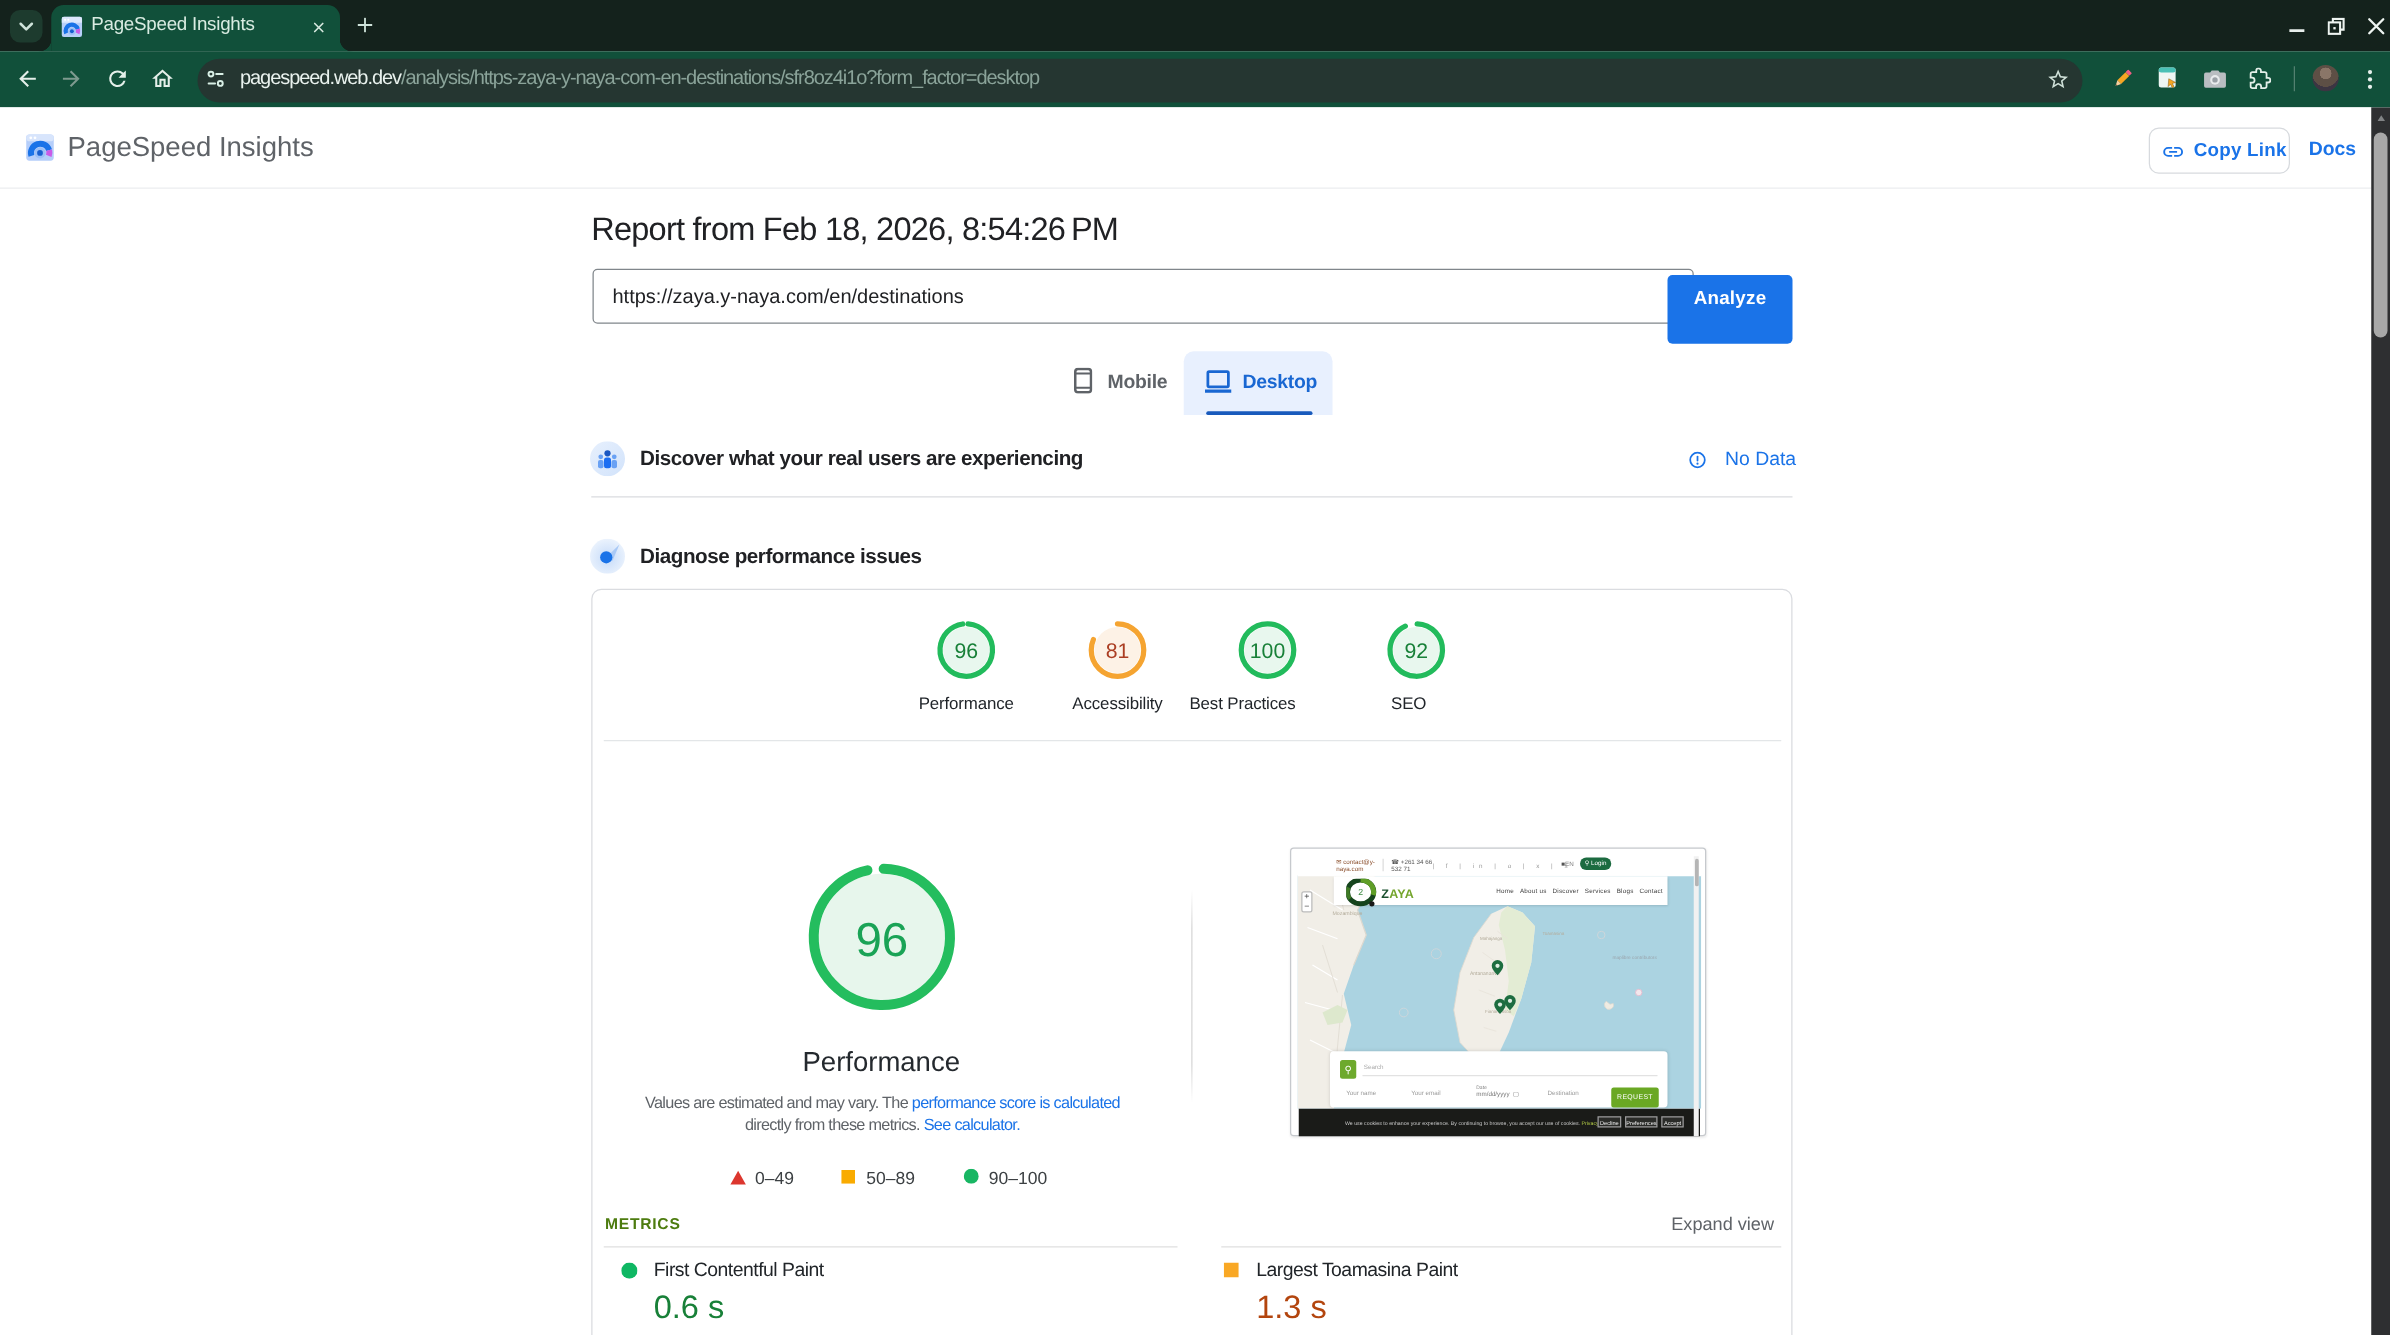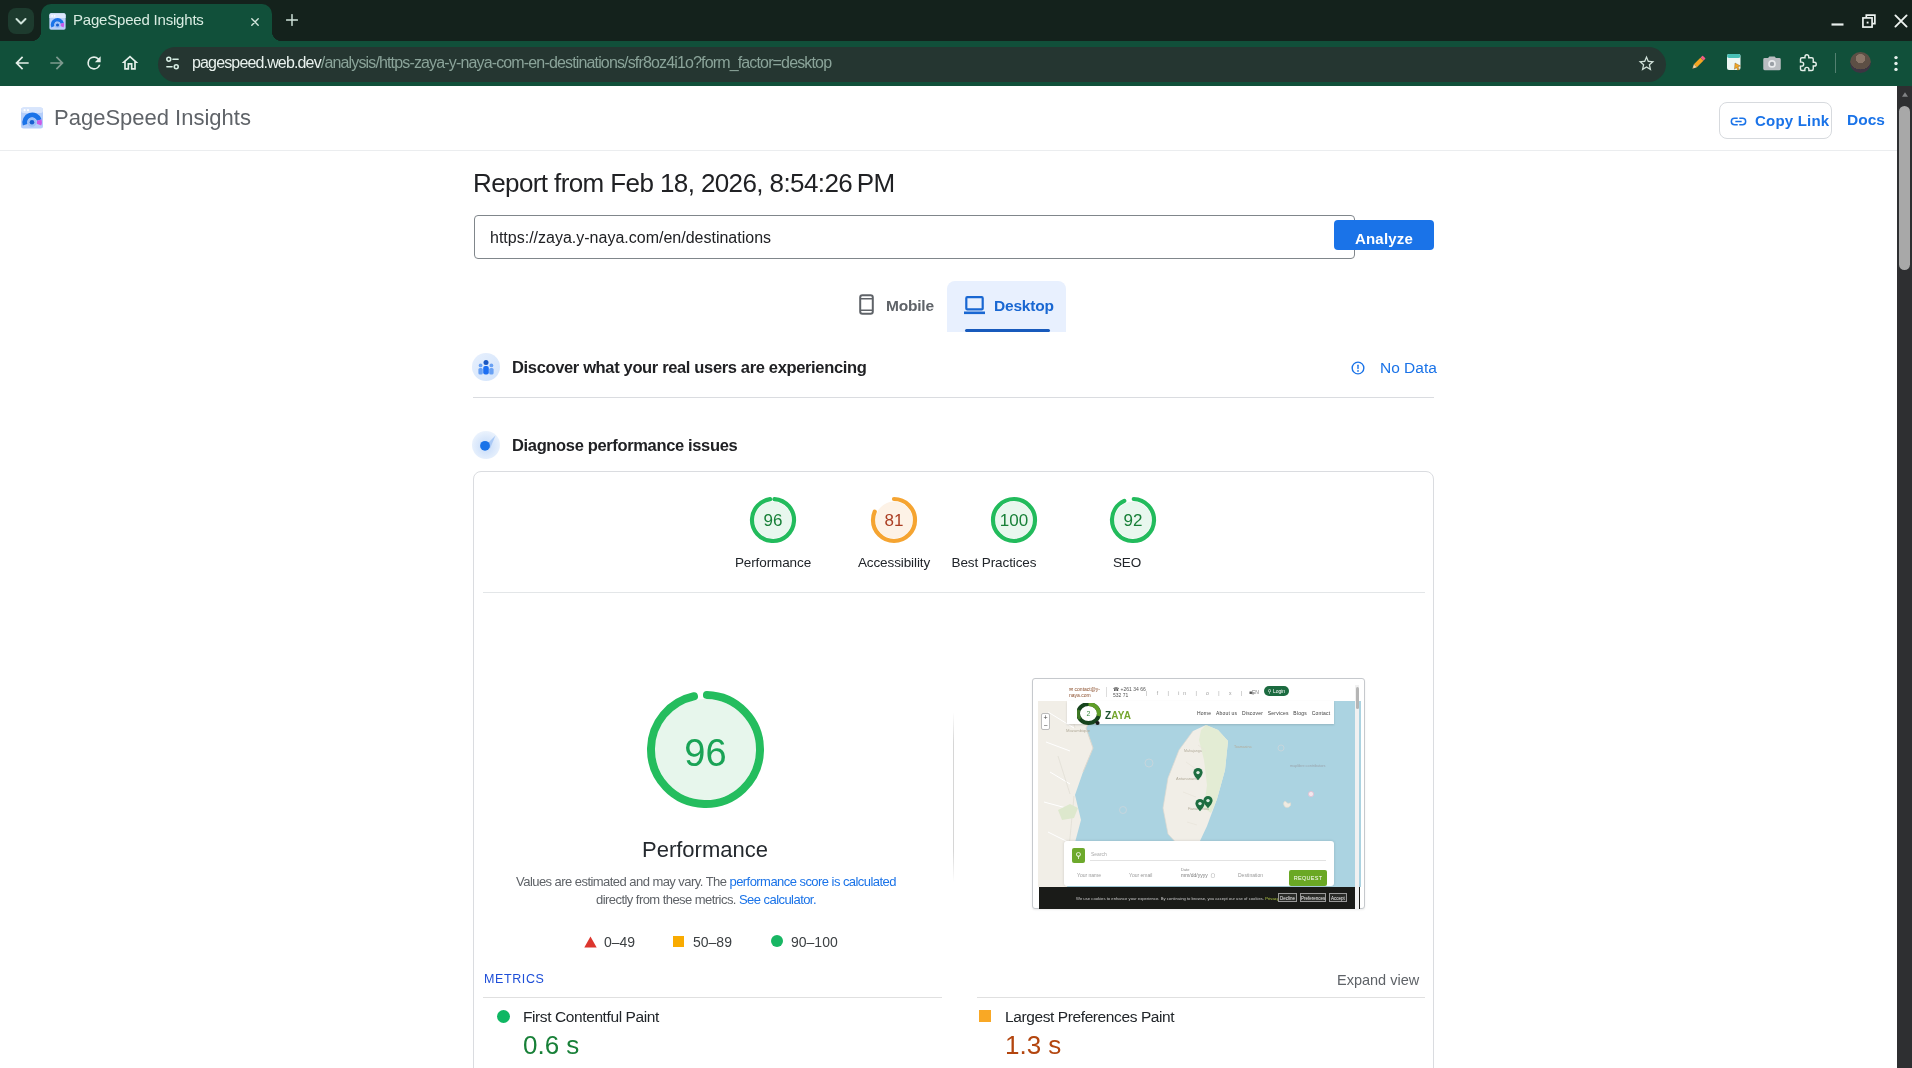--- a/index.html
+++ b/index.html
@@ -18,40 +18,40 @@
 #page { position:absolute; left:0; top:86px; width:1897px; height:982px; background:#fff; }
 #hdr { position:absolute; left:0; top:86px; width:1897px; height:65px; border-bottom:1px solid #ebedef; background:#fff; }
 #copylink { position:absolute; left:1719px; top:102px; width:113px; height:37px; border:1px solid #d7dade; border-radius:8px; color:#1a73e8; font-size:15px; }
 #copylink span { position:absolute; left:35px; top:9px; letter-spacing:0.2px; font-weight:bold;}
 #docs { position:absolute; left:1847px; top:111px; font-size:15.5px; color:#1a73e8; font-weight:bold; }
 #sbar { position:absolute; left:1897px; top:86px; width:15px; height:982px; background:#2e2f31; }
 #sthumb { position:absolute; left:2px; top:20px; width:11px; height:164px; background:#a8a8a8; border-radius:5.5px; }
 #h1 { position:absolute; left:473px; top:168px; font-size:26px; color:#202124; letter-spacing:-0.6px; }
 #urlbox { position:absolute; left:474px; top:215px; width:881px; height:44px; border:1px solid #80868b; border-radius:4px; }
 #urlbox span { position:absolute; left:15px; top:13px; font-size:16px; color:#202124; }
-#analyze { position:absolute; left:1334px; top:220px; width:100px; height:30px; background:#1a73e8; border-radius:4px; color:#fff; font-size:15px; font-weight:bold; text-align:center; line-height:38px; letter-spacing:0.2px; }
+#analyze { position:absolute; left:1334px; top:220px; width:100px; height:55px; background:#1a73e8; border-radius:4px; color:#fff; font-size:15px; font-weight:bold; text-align:center; line-height:38px; letter-spacing:0.2px; }
 #dtab { position:absolute; left:947px; top:281px; width:119px; height:51px; background:#e8f0fe; border-radius:8px 8px 0 0; }
 #dunder { position:absolute; left:965px; top:329px; width:85px; height:3px; background:#185abc; border-radius:2px; }
 #mlabel { position:absolute; left:886px; top:297px; font-size:15.5px; color:#5f6368; font-weight:bold; letter-spacing:-0.2px; }
 #dlabel { position:absolute; left:994px; top:297px; font-size:15.5px; color:#1967d2; font-weight:bold; letter-spacing:-0.2px; }
 .secrow-title { position:absolute; font-size:16.5px; color:#202124; font-weight:bold; letter-spacing:-0.35px; }
 #nodata { position:absolute; left:1380px; top:359px; font-size:15.5px; color:#1a73e8; }
 #div1 { position:absolute; left:473px; top:397px; width:961px; height:1px; background:#dadce0; }
 #card { position:absolute; left:473px; top:471px; width:961px; height:640px; border:1px solid #dadce0; border-radius:8px; background:#fff; }
 #gdiv { position:absolute; left:9px; top:120px; width:942px; height:1px; background:#e3e6e8; }
 .glabel { position:absolute; top:83px; font-size:13.5px; letter-spacing:-0.1px; color:#21252a; text-align:center; width:140px; }
 .gauge { position:absolute; top:24px; width:48px; height:48px; }
 #vdiv { position:absolute; left:479px; top:240px; width:1px; height:170px; background:linear-gradient(180deg, rgba(224,224,224,0), #d6d6d6 18% 82%, rgba(224,224,224,0)); }
 #biggauge { position:absolute; left:172px; top:218px; width:119px; height:119px; }
 #bignum { position:absolute; left:172px; top:260px; width:119px; text-align:center; font-size:38px; color:#1aa356; }
 #perf-title { position:absolute; left:131px; top:365px; width:200px; text-align:center; font-size:22px; color:#24292e; }
 #perf-desc { position:absolute; left:0px; top:401px; width:464px; text-align:center; font-size:13px; letter-spacing:-0.55px; color:#5f6368; line-height:18px; }
 #perf-desc a { color:#1a73e8; text-decoration:none; }
 #legend { position:absolute; left:0px; top:461px; width:460px; height:20px; font-size:14px; color:#3c4043; }
-#metrics-label { position:absolute; left:10px; top:500px; font-size:12.5px; color:#1d4ed8; font-weight:normal; letter-spacing:0.6px; }
+#metrics-label { position:absolute; left:10px; top:500px; font-size:12.5px; color:#4d7c0f; font-weight:bold; letter-spacing:0.6px; }
 #expand { position:absolute; left:863px; top:500px; font-size:14.5px; color:#5f6368; }
 #mdiv1 { position:absolute; left:9px; top:525px; width:459px; height:1px; background:#e0e0e0; }
 #mdiv2 { position:absolute; left:503px; top:525px; width:448px; height:1px; background:#e0e0e0; }
 .mname { position:absolute; top:536px; font-size:15.5px; letter-spacing:-0.4px; color:#212529; }
 .mval { position:absolute; top:558px; font-size:26px; }
 .mdot { position:absolute; top:538px; }
 #thumb { position:absolute; left:1032px; top:678px; width:333px; height:231px; border:1px solid #c6c9cd; border-radius:3px; background:#fff; box-shadow:0 1px 2px rgba(0,0,0,.08); }
 </style>
 </head>
 <body>
@@ -272,21 +272,21 @@
   <div id="mdiv1"></div>
   <div id="mdiv2"></div>
   <svg class="mdot" style="left:23px;" width="13" height="13">
       <circle cx="6.5" cy="6.5" r="6.5" fill="#0fb763"></circle>
     </svg>
   <div class="mname" style="left:49px;">First Contentful Paint</div>
   <div class="mval" style="left:49px; color:#188038;">0.6 s</div>
   <svg class="mdot" style="left:505px;" width="12" height="12">
       <rect width="12" height="12" fill="#f9a825"></rect>
     </svg>
-  <div class="mname" style="left:531px;">Largest Preferences Paint</div>
+  <div class="mname" style="left:531px;">Largest Toamasina Paint</div>
   <div class="mval" style="left:531px; color:#b3450e;">1.3 s</div>
 </div>
 
 <div id="thumb">
   <svg class="abs" style="left:5px;top:21px;" width="323" height="187" viewBox="0 0 323 187">
     <rect width="323" height="187" fill="#abd3e1"></rect>
     <path d="M0 0H62L58 10 48 28 55 48 45 72 37 95 43 120 35 150 29 187H0z" fill="#f1eee7"></path>
     <path d="M62 0L58 10 48 28 55 48 45 72" fill="none" stroke="#dcd8cf" stroke-width="1"></path>
     <path d="M10 12l26 16M8 42l24 9M12 72l20 12M6 102l26 7M10 132l22 11M30 155l14 8" stroke="#fff" stroke-width="1" fill="none"></path>
     <path d="M30 0l7 28M20 56l12 38M36 96l-5 52" stroke="#e0dcd2" stroke-width="0.7" fill="none"></path>

